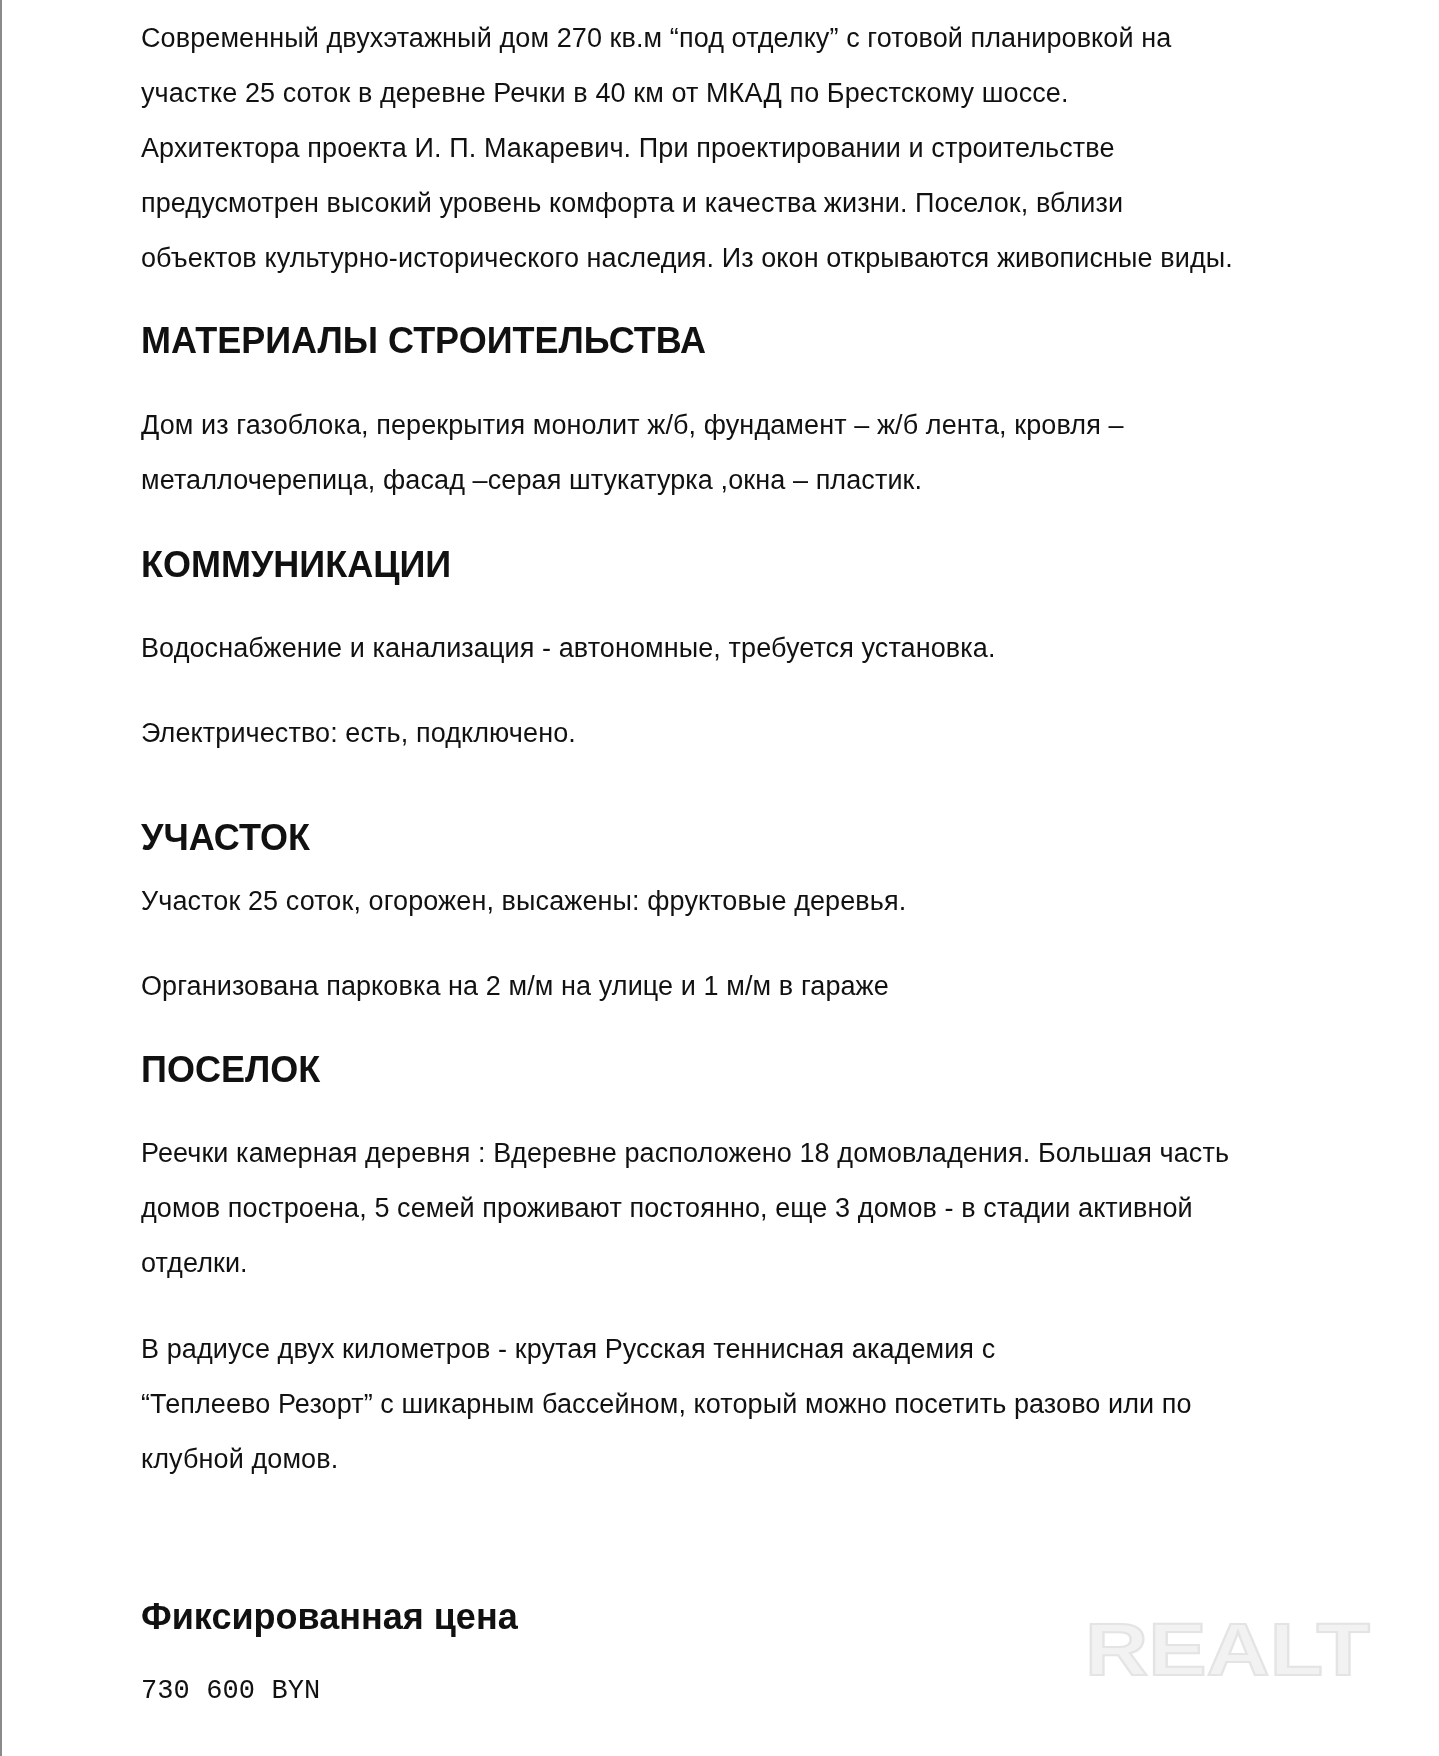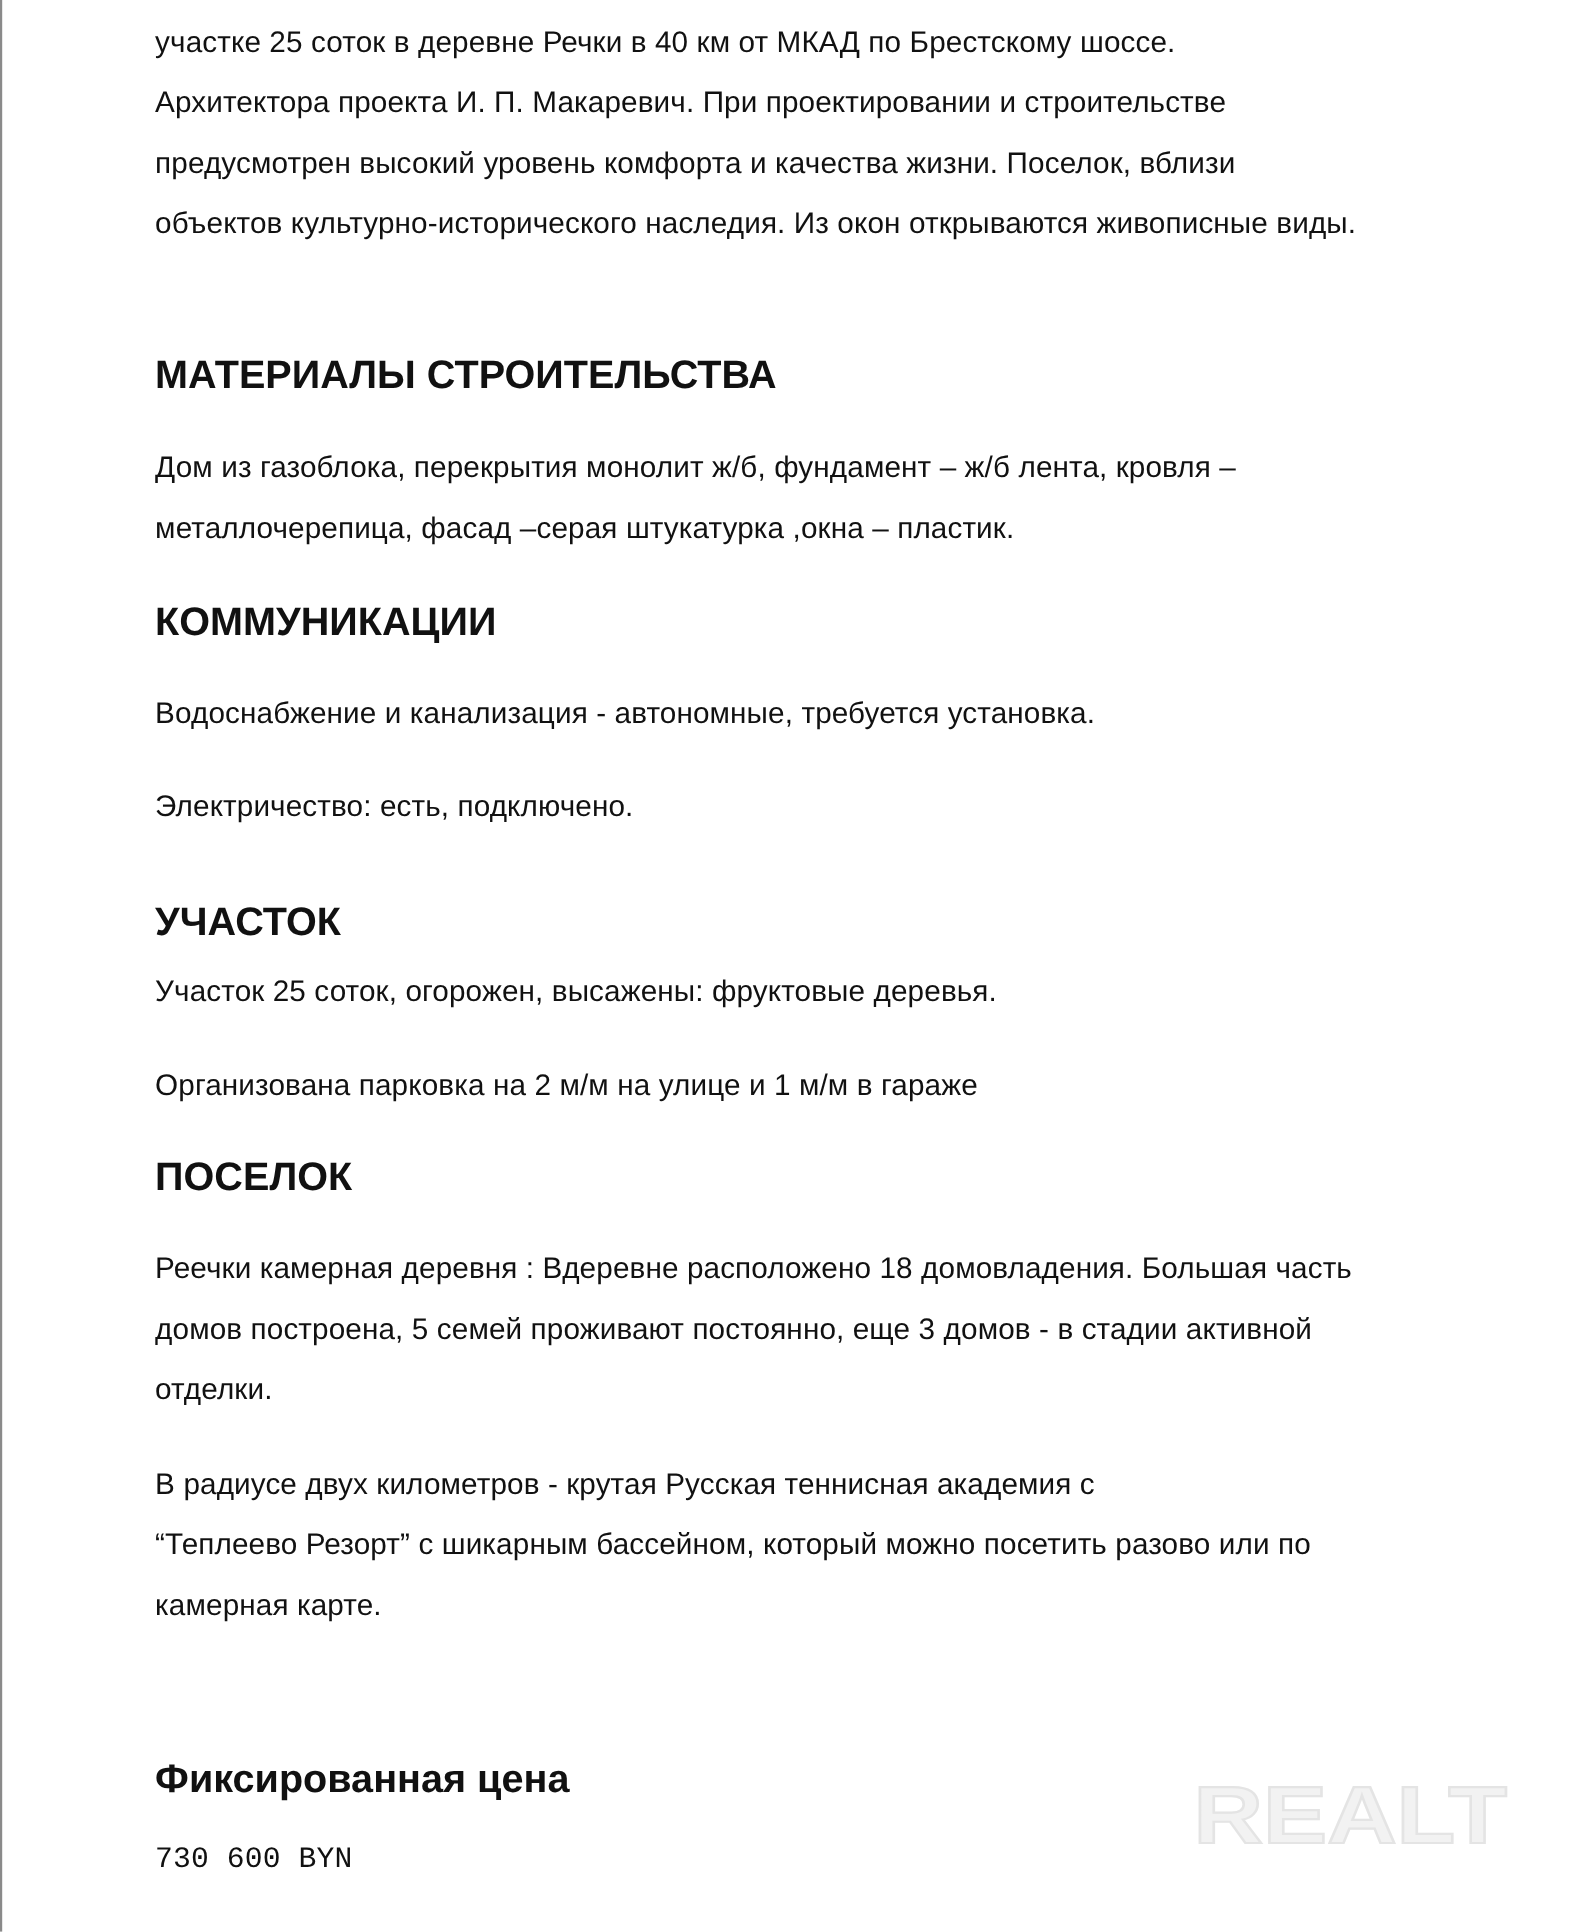--- a/index.html
+++ b/index.html
@@ -56,20 +56,21 @@
     .watermark svg { display: block; }
   </style>
 </head>
 <body>
 
 <div class="left-rule"></div>
 
 <div class="doc">
 
   <div class="p" style="top:11px;">
+    <span class="line">Современный двухэтажный дом 270 кв.м “под отделку” с готовой планировкой на</span>
     <span class="line">участке 25 соток в деревне Речки в 40 км от МКАД по Брестскому  шоссе.</span>
     <span class="line">Архитектора проекта И. П. Макаревич. При проектировании и строительстве</span>
     <span class="line">предусмотрен высокий уровень комфорта и качества жизни. Поселок, вблизи</span>
     <span class="line">объектов культурно-исторического наследия. Из окон открываются живописные виды.</span>
   </div>
 
   <div class="h" style="top:321px;">МАТЕРИАЛЫ СТРОИТЕЛЬСТВА</div>
   <div class="p" style="top:398px;">
     <span class="line">Дом из газоблока, перекрытия  монолит ж/б, фундамент – ж/б лента, кровля –</span>
     <span class="line">металлочерепица, фасад –серая штукатурка ,окна – пластик.</span>
@@ -85,21 +86,21 @@
 
   <div class="h" style="top:1050px;">ПОСЕЛОК</div>
   <div class="p" style="top:1126px;">
     <span class="line">Реечки камерная деревня : Вдеревне расположено 18 домовладения. Большая часть</span>
     <span class="line">домов построена, 5 семей проживают постоянно, еще 3 домов - в стадии активной</span>
     <span class="line">отделки.</span>
   </div>
   <div class="p" style="top:1322px;">
     <span class="line">В радиусе двух километров - крутая Русская теннисная академия с</span>
     <span class="line">“Теплеево Резорт” с шикарным бассейном, который можно посетить разово или по</span>
-    <span class="line">камерная карте.</span>
+    <span class="line">клубной домов.</span>
   </div>
 
   <div class="h" style="top:1597px;">Фиксированная цена</div>
   <div class="p" style="top:1664px;font-family:Liberation Mono, monospace;">730 600 BYN</div>
 </div>
 
 <div class="watermark">
   <svg width="290" height="70" viewBox="0 0 290 70">
     <text id="wm-text" x="0" y="60" font-family="Liberation Sans, sans-serif" font-size="74" font-weight="bold" textLength="285" lengthAdjust="spacingAndGlyphs" fill="#f2f2f2" stroke="#e4e4e4" stroke-width="2">REALT</text>
   </svg>

